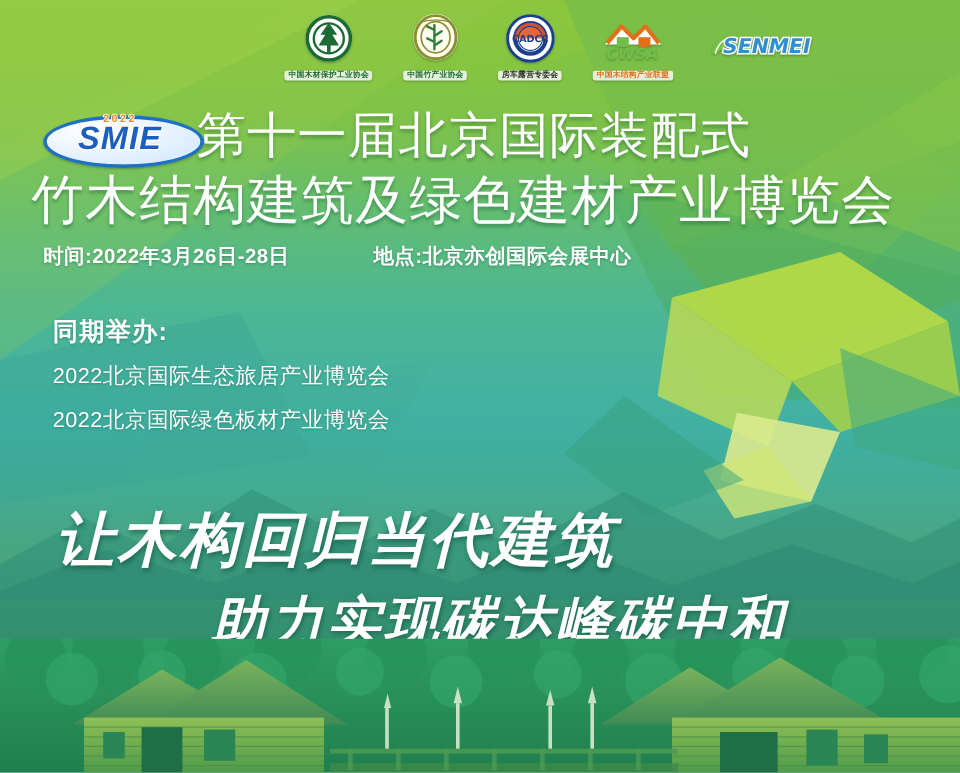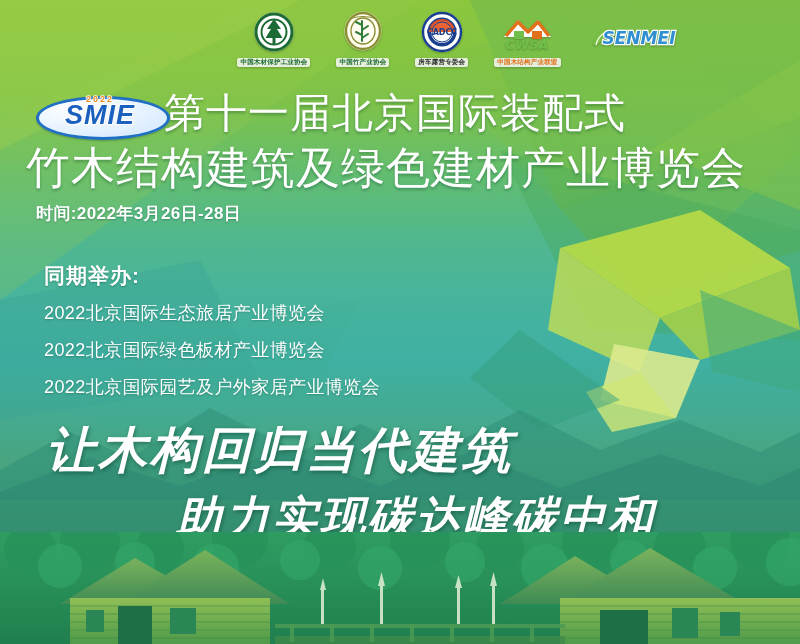--- a/index.html
+++ b/index.html
@@ -224,27 +224,27 @@
         <div class="smie-year">2022</div>
         <div class="smie-txt">SMIE</div>
       </div>
       <div class="t-line">第十一届北京国际装配式</div>
     </div>
     <div class="t-line t-line2">竹木结构建筑及绿色建材产业博览会</div>
   </div>
 
   <div class="meta">
     <span>时间:2022年3月26日-28日</span>
+    <span>地点:北京亦创国际会展中心</span>
   </div>
 
   <div class="concurrent">
     <div class="conc-head">同期举办:</div>
     <div class="conc-item">2022北京国际生态旅居产业博览会</div>
     <div class="conc-item">2022北京国际绿色板材产业博览会</div>
-    <div class="conc-item">2022北京国际园艺及户外家居产业博览会</div>
   </div>
 
   <div class="slogan slogan-1">让木构回归当代建筑</div>
   <div class="slogan slogan-2">助力实现碳达峰碳中和</div>
 
   <div class="photo">
     <svg width="800" height="112" viewBox="0 0 800 112">
       <defs>
         <linearGradient id="forest" x1="0" y1="0" x2="0" y2="1">
           <stop offset="0" stop-color="#2f9d62"></stop>

